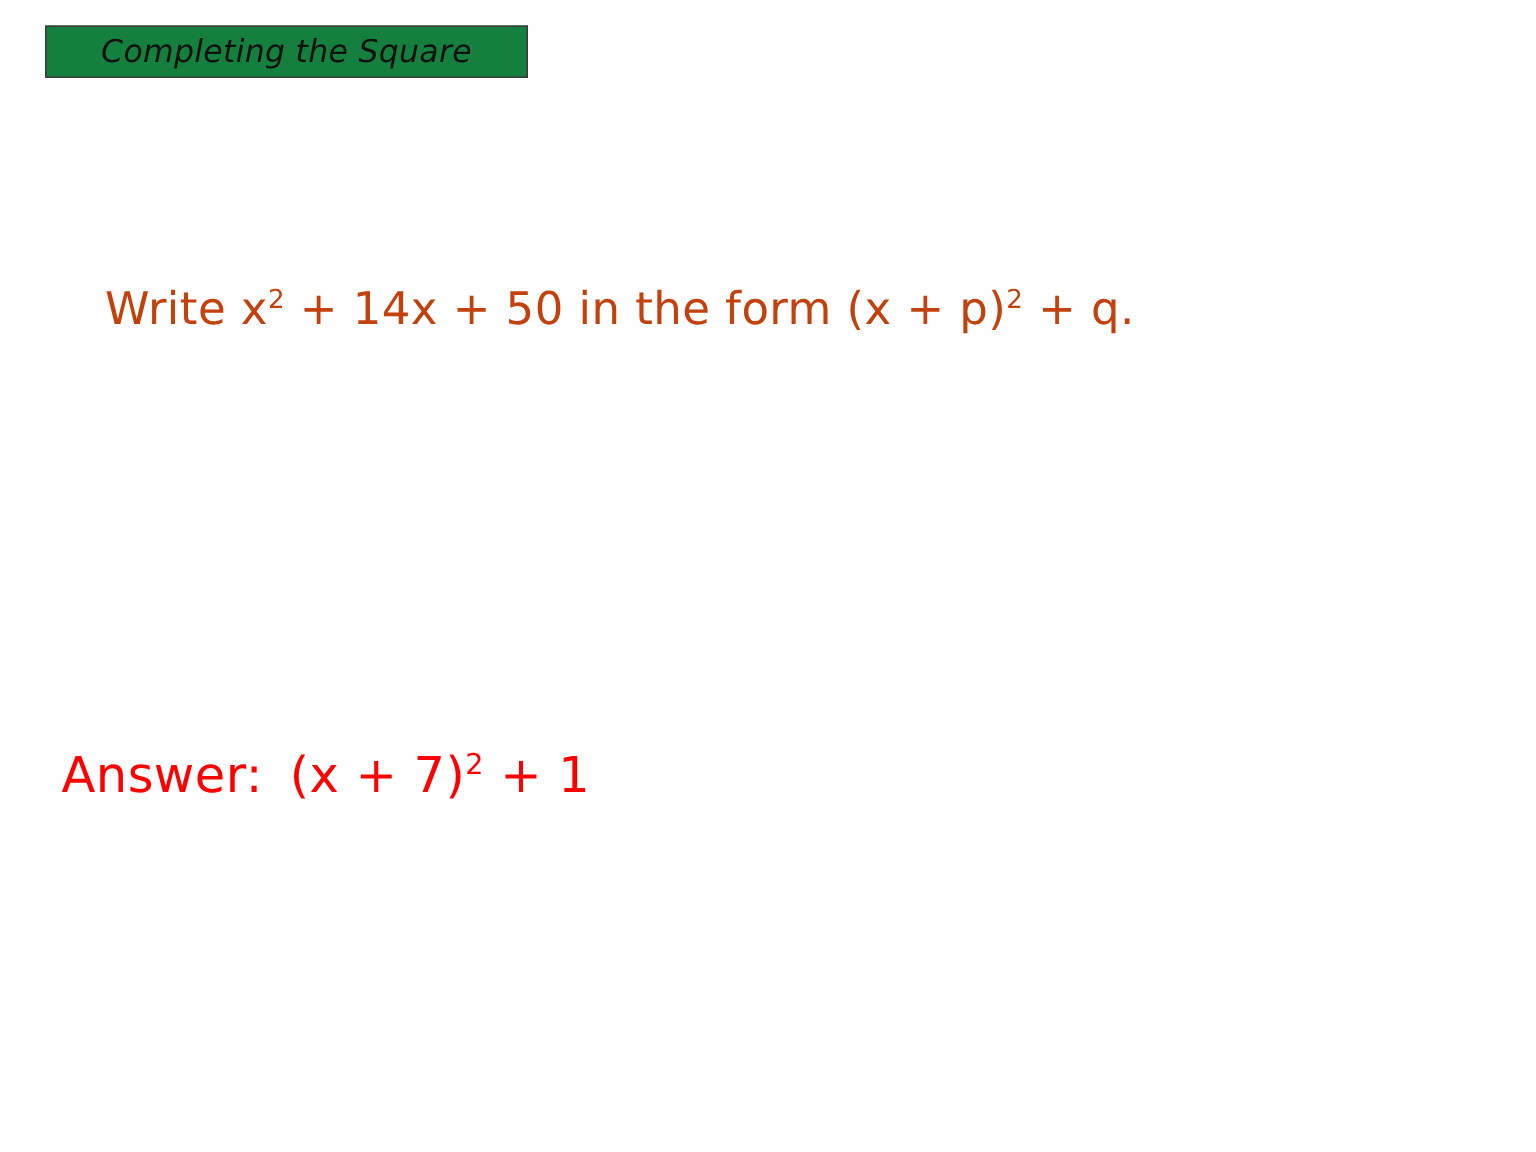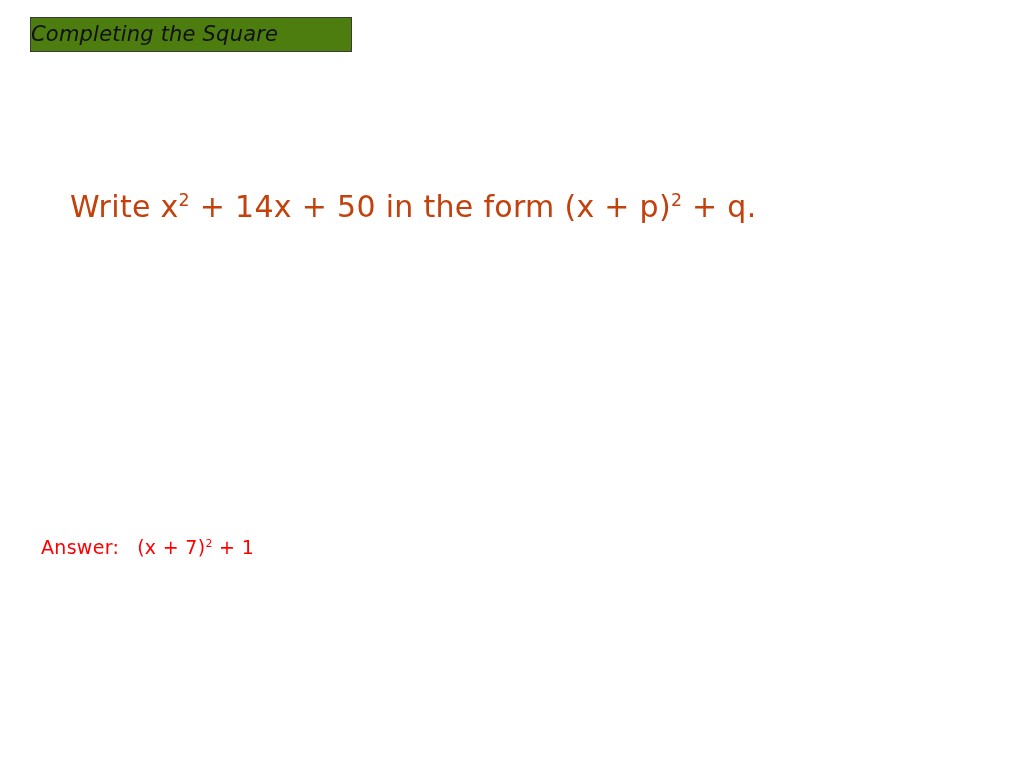--- a/index.html
+++ b/index.html
@@ -25,24 +25,25 @@
   }
 
   
   #title-box {
     position: absolute;
     left: 30px;
     top: 17px;
     width: 322px;
     height: 35px;
     box-sizing: border-box;
-    background: #4d7c0f;
+    background: #15803d;
     border: 1px solid #3a3a3a;
     display: flex;
     align-items: center;
+    justify-content: center;
   }
   #title-text {
     font-family: "DejaVu Sans", sans-serif;
     font-style: italic;
     font-weight: 400;
     font-size: 21px;
     line-height: 1;
     color: #111111;
     letter-spacing: 0.2px;
     white-space: nowrap;
@@ -60,26 +61,25 @@
     white-space: nowrap;
     letter-spacing: 0.3px;
   }
 
   
   #answer-line {
     position: absolute;
     left: 41px;
     top: 498px;
     font-family: "DejaVu Sans", sans-serif;
-    font-size: 19px;
+    font-size: 33px;
     line-height: 38px;
     color: #ff0000;
     white-space: nowrap;
     letter-spacing: 0.3px;
-    margin-top: 30px;
   }
   #answer-label {
     margin-right: 18px;
   }
 
   sup {
     font-size: 0.58em;
     vertical-align: super;
     line-height: 0;
   }

